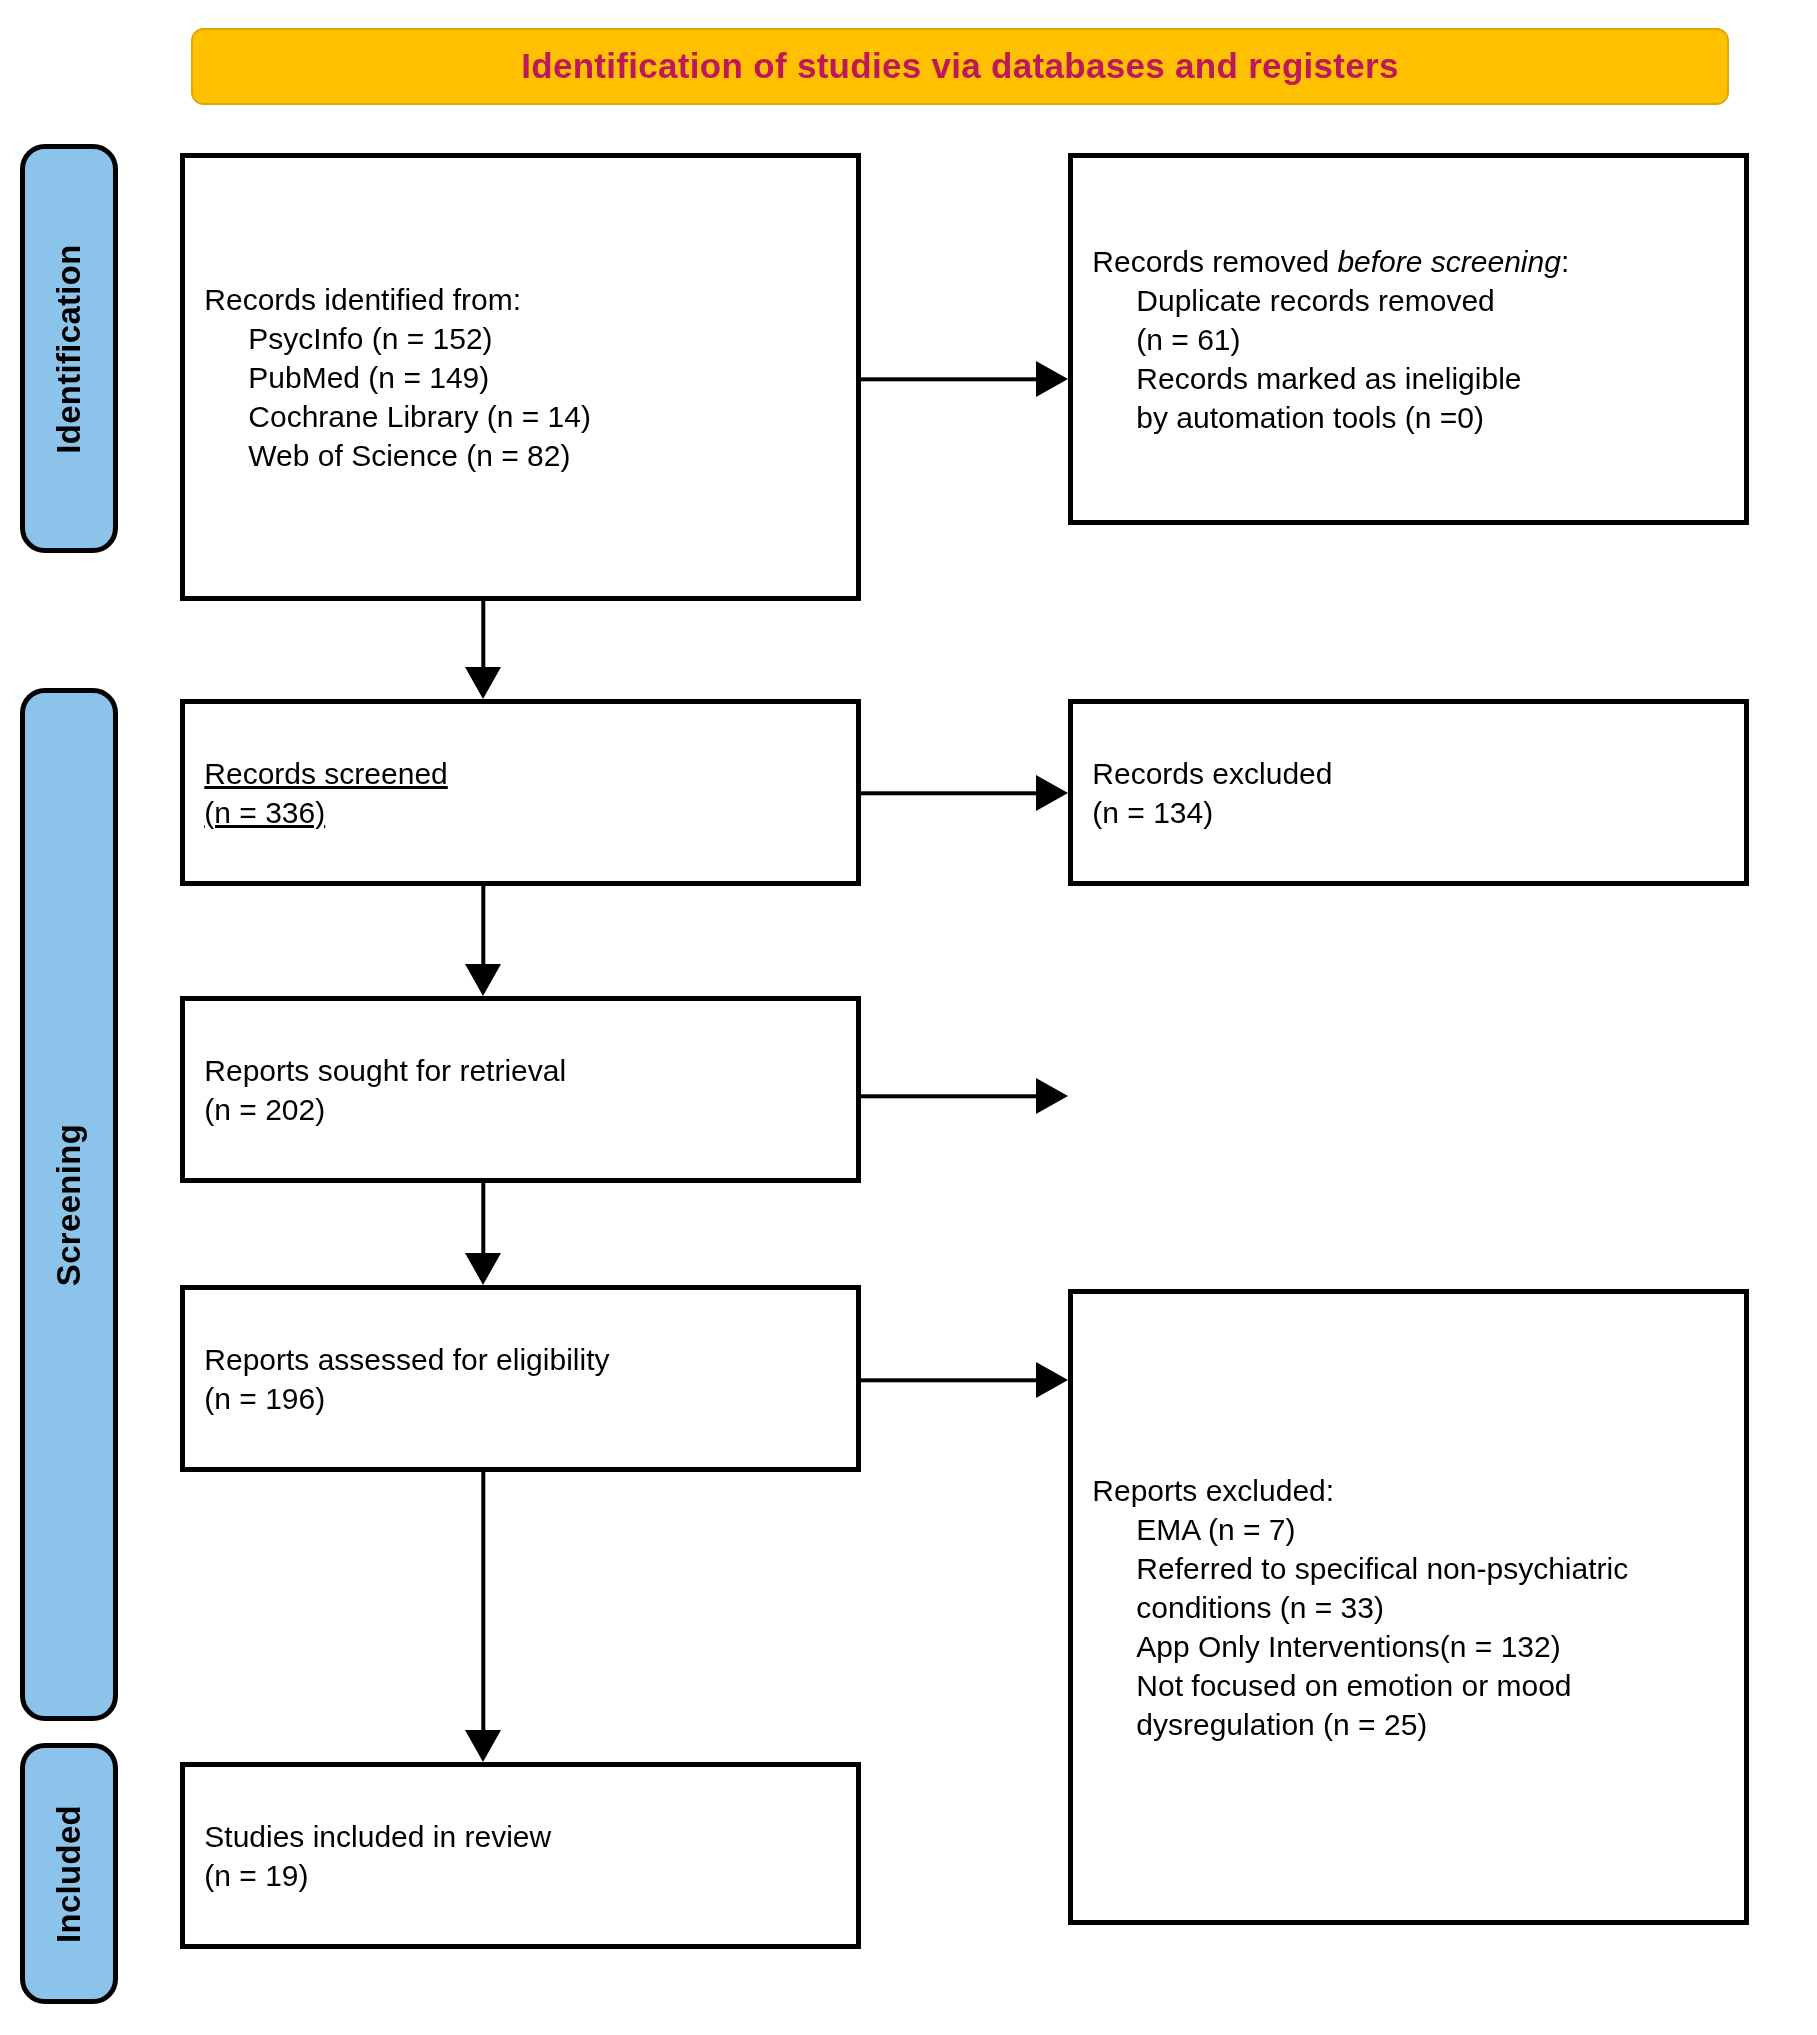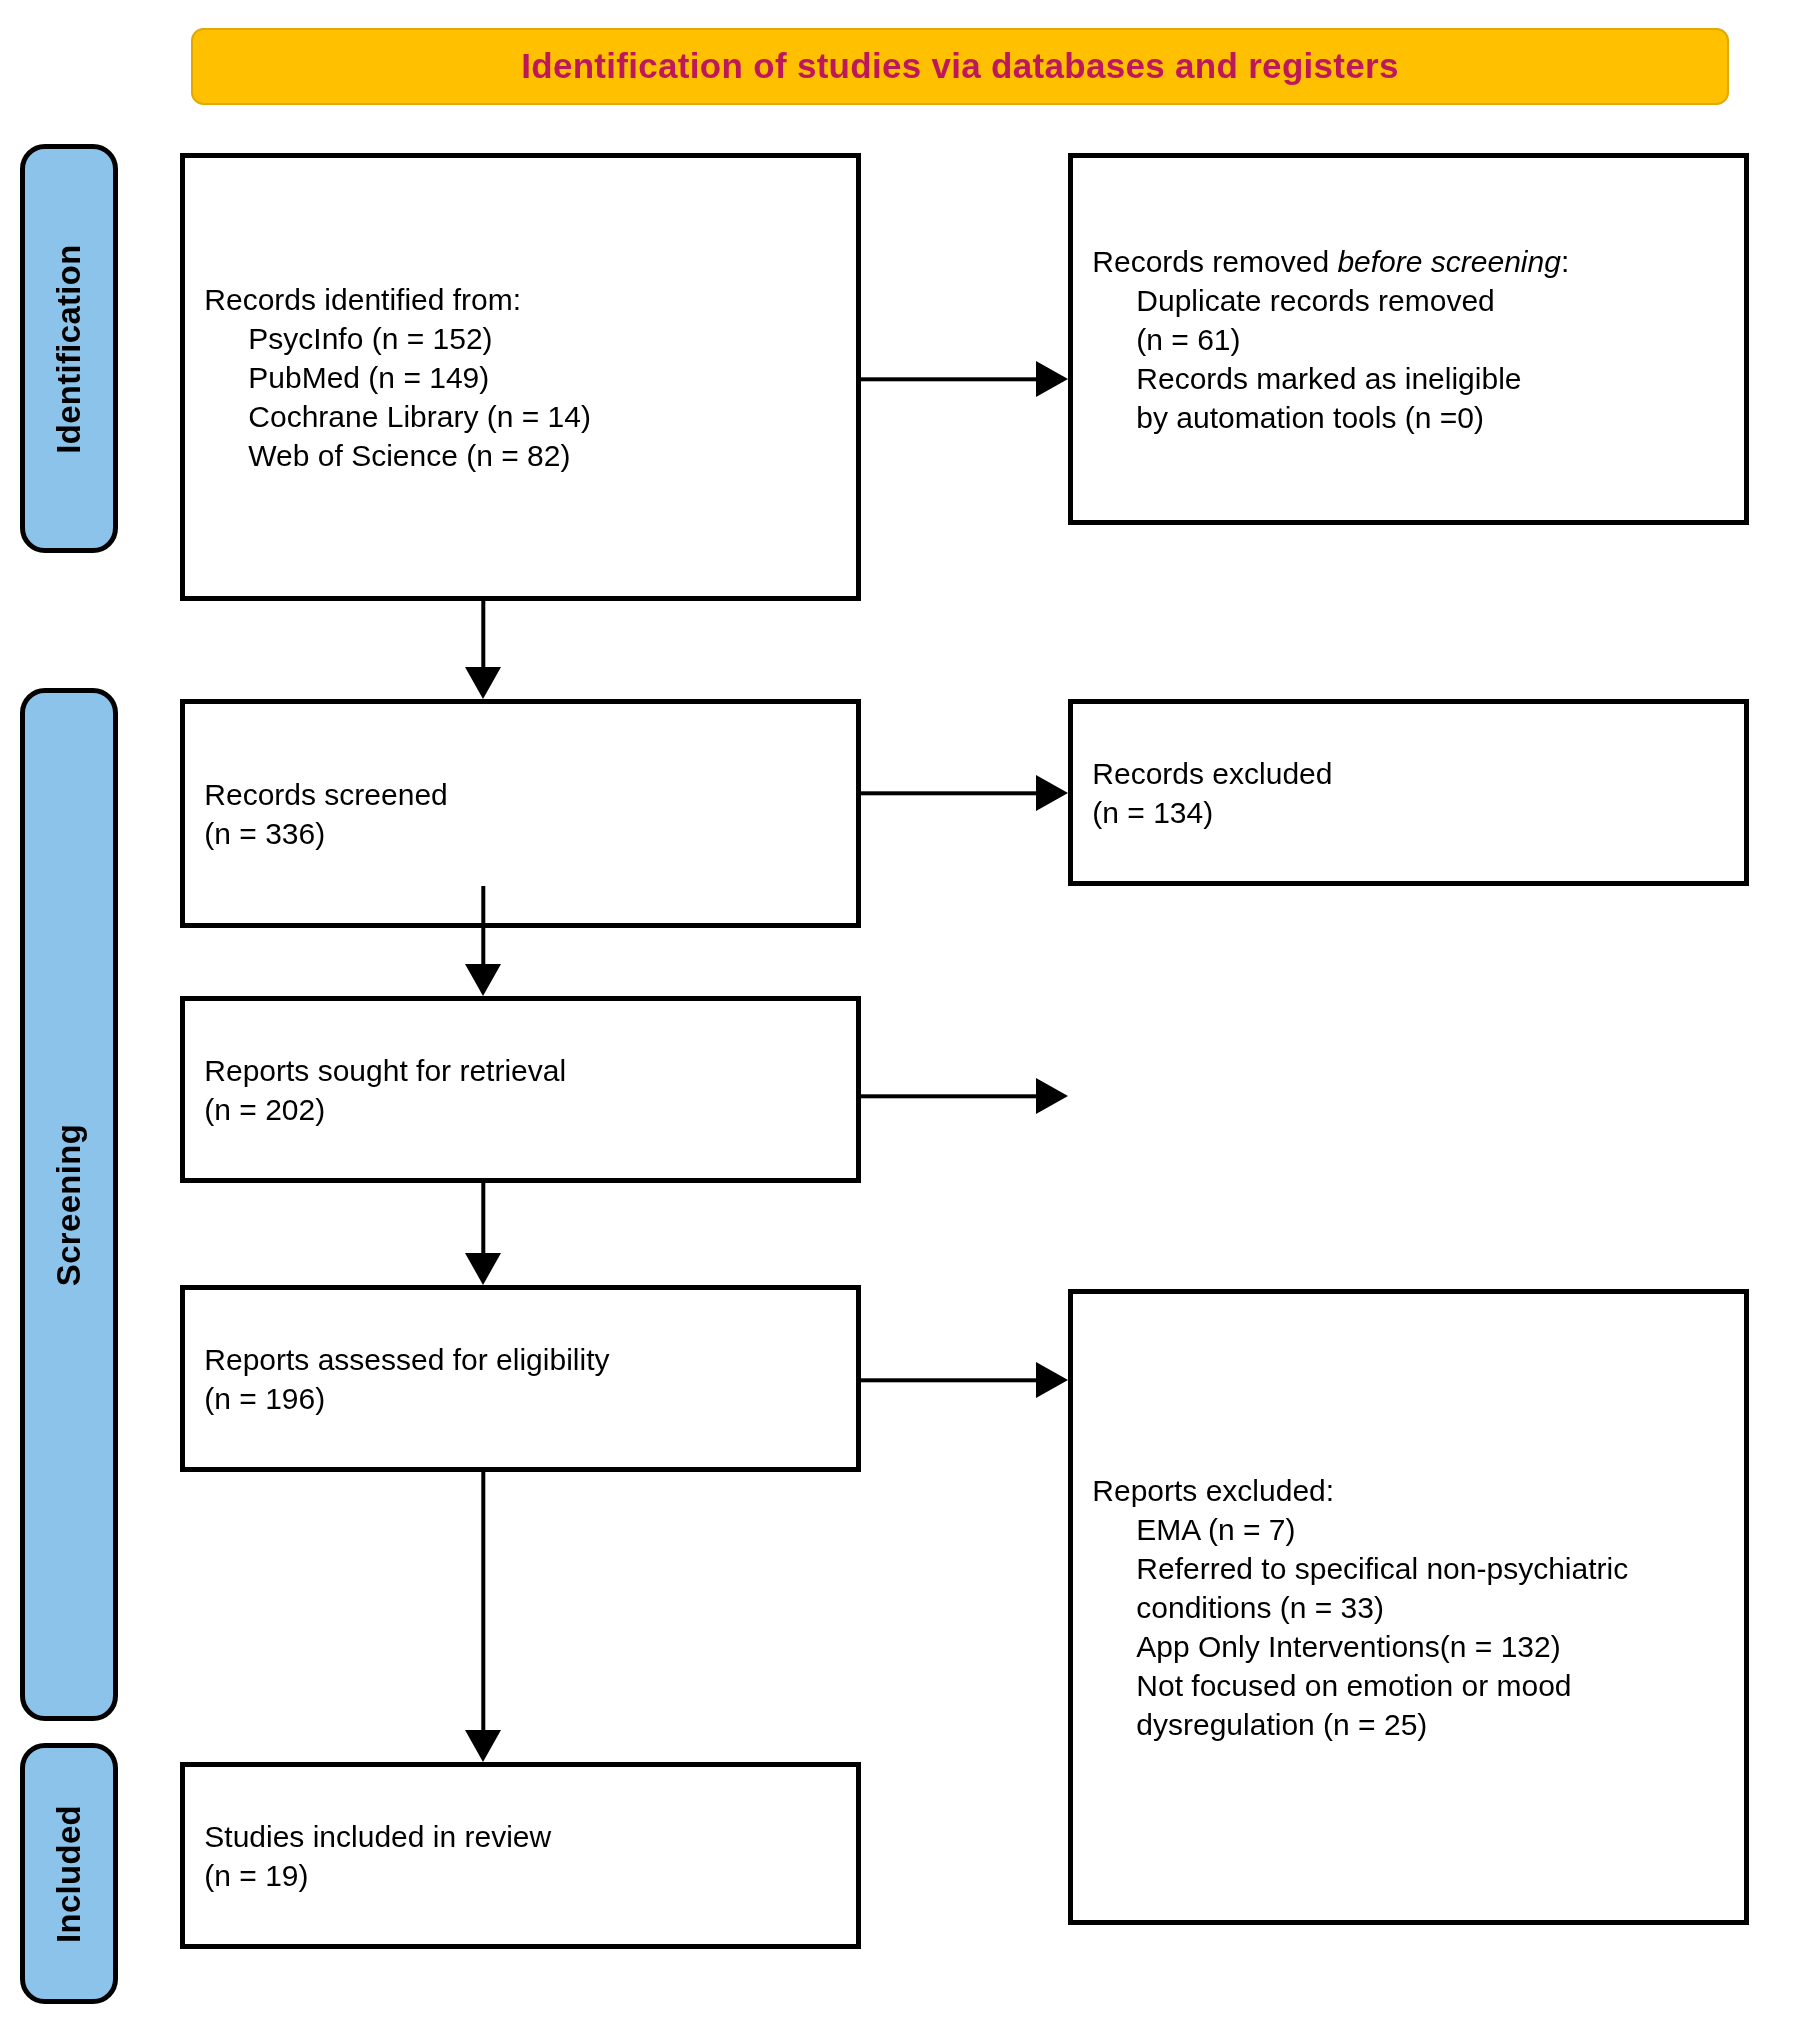--- a/index.html
+++ b/index.html
@@ -178,21 +178,21 @@
   <div class="flow-box" style="left:1068px; top:153px; width:681px; height:372px;">
     <div class="box-text">
       <span class="ln hang" style="padding-left:0;"><span>Records removed </span><em>before screening</em><span>:</span></span>
       <span class="ln indent">Duplicate records removed</span>
       <span class="ln indent">(n = 61)</span>
       <span class="ln indent">Records marked as ineligible</span>
       <span class="ln indent">by automation tools (n =0)</span>
     </div>
   </div>
 
-  <div class="flow-box" style="left:180px; top:699px; width:681px; height:229px;">
+  <div class="flow-box" style="left:180px; top:699px; width:681px; height:187px;text-decoration:underline;">
     <div class="box-text">
       <span class="ln">Records screened</span>
       <span class="ln">(n = 336)</span>
     </div>
   </div>
 
   <div class="flow-box" style="left:1068px; top:699px; width:681px; height:187px;">
     <div class="box-text">
       <span class="ln">Records excluded</span>
       <span class="ln">(n = 134)</span>

